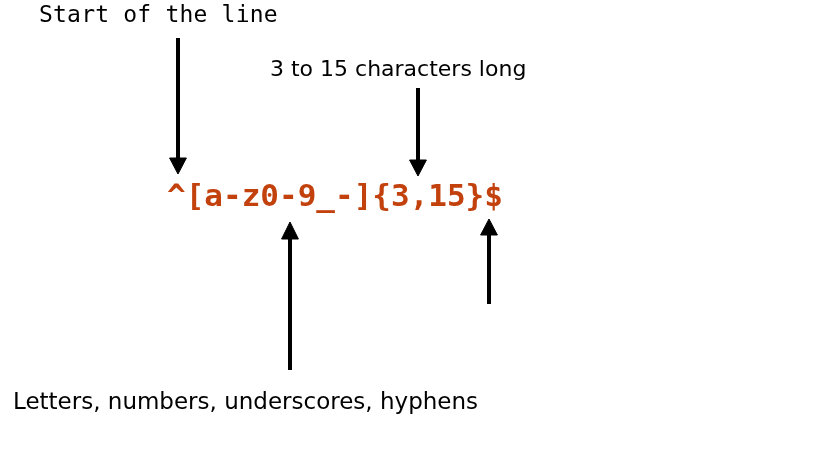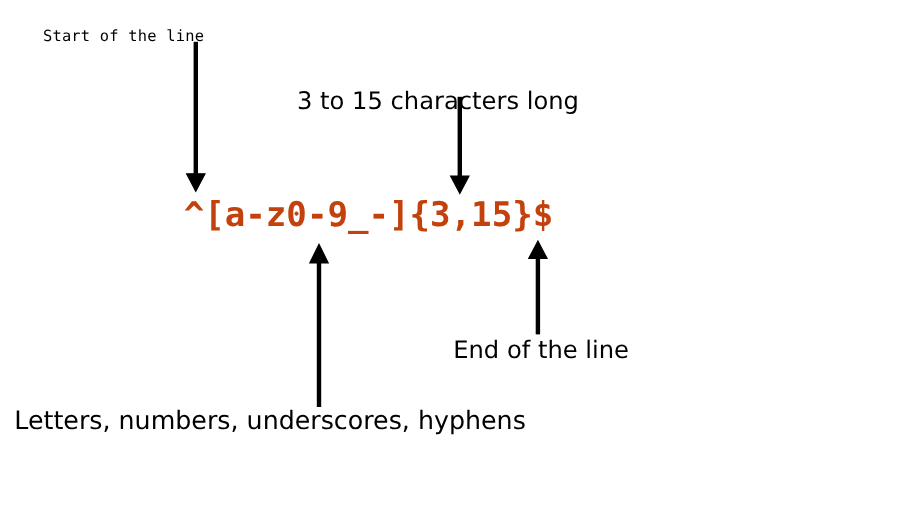--- a/index.html
+++ b/index.html
@@ -29,44 +29,43 @@
   .label-mono {
     font-family: "DejaVu Sans Mono", "Liberation Mono", monospace;
   }
   .label-sans {
     font-family: "DejaVu Sans", "Liberation Sans", sans-serif;
   }
 
   
   #lbl-start {
     left: 39px;
-    top: 26px;
-    font-size: 14px;
+    top: 3px;
+    font-size: 23px;
     letter-spacing: 0.2px;
   }
 
   
   #lbl-length {
     left: 270px;
     top: 58px;
     font-size: 22px;
-    margin-top: 24px;
   }
 
   
   #lbl-end {
     left: 412px;
     top: 308px;
     font-size: 22px;
   }
 
   
   #lbl-charclass {
     left: 13px;
-    top: 372px;
+    top: 390px;
     font-size: 23px;
   }
 
   
   #lbl-clip-fragment {
     left: -6px;
     top: 372px;
     font-size: 23px;
     overflow: hidden;
     width: 8px;
@@ -132,19 +131,18 @@
       <polygon points="14,1 5.6,17 22.4,17"></polygon>
     </svg>
   </div>
 
   <div id="regex">^[a-z0-9_-]{3,15}$</div>
 
   <div class="label label-mono" id="lbl-start">Start of the line</div>
 
   <div class="label label-sans" id="lbl-length">3 to 15 characters long</div>
 
-  <div class="label label-sans" id="lbl-end">End of the line</div>
 
   <div class="label label-sans" id="lbl-clip-fragment">,</div>
 
   <div class="label label-sans" id="lbl-charclass">Letters, numbers, underscores, hyphens</div>
 
 </div>
 
 </body></html>

